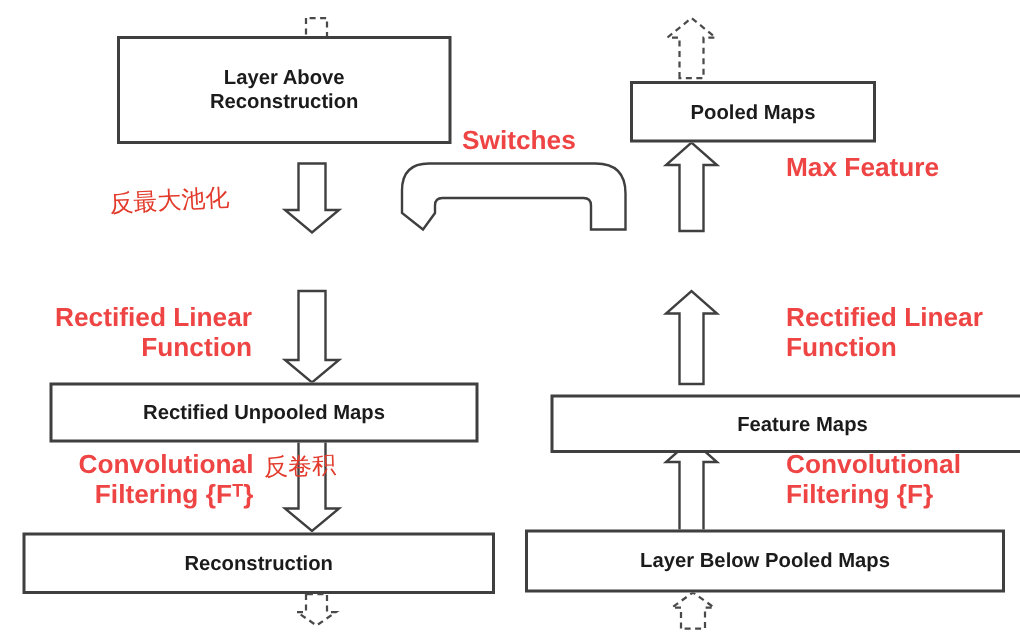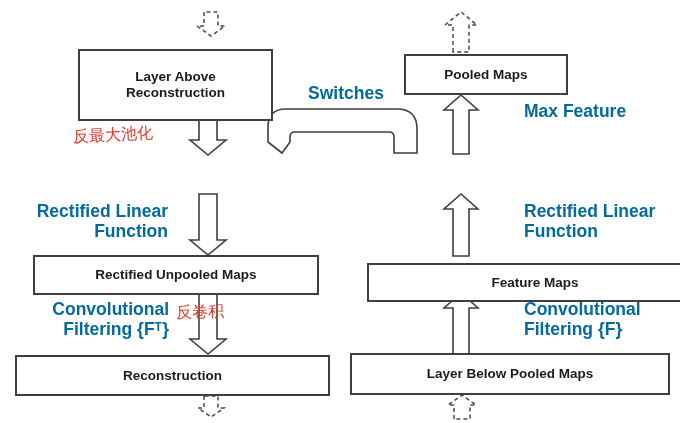--- a/index.html
+++ b/index.html
@@ -9,21 +9,21 @@
   }
   .arrows{position:absolute;left:0;top:0;width:680px;height:423px;}
   .solid-arrow{fill:#ffffff;stroke:#3f3f3f;stroke-width:1.6;stroke-linejoin:miter;}
   .dashed-arrow{fill:none;stroke:#4a4a4a;stroke-width:1.5;stroke-dasharray:4 3;stroke-linejoin:miter;}
   .box{
     position:absolute;box-sizing:border-box;border:2px solid #3f3f3f;background:#ffffff;
     display:flex;align-items:center;justify-content:center;text-align:center;
     font-weight:bold;font-size:13.5px;color:#1b1b1b;line-height:16px;white-space:pre-line;
   }
   .lbl{
-    position:absolute;font-weight:bold;font-size:17.5px;color:#0369a1;
+    position:absolute;font-weight:bold;font-size:17.5px;color:#ef4444;
     line-height:19.5px;white-space:pre-line;
   }
   .lbl.right{text-align:right;}
   .cn{
     position:absolute;font-size:16px;font-weight:normal;color:#e23a2b;
     white-space:nowrap;line-height:18px;
   }
 </style>
 </head>
 <body>
@@ -42,32 +42,32 @@
 
     <path class="solid-arrow" d="M199,109 L199,140 L190,140 L208,155 L226,140 L217,140 L217,109 Z"></path>
     <path class="solid-arrow" d="M199,194 L199,240 L190,240 L208,255 L226,240 L217,240 L217,194 Z"></path>
     <path class="solid-arrow" d="M199,294 L199,339 L190,339 L208,354 L226,339 L217,339 L217,294 Z"></path>
 
     <path class="solid-arrow" d="M453,354 L453,308 L444,308 L461,293 L478,308 L469,308 L469,354 Z"></path>
     <path class="solid-arrow" d="M453,256 L453,209 L444,209 L461,194 L478,209 L469,209 L469,256 Z"></path>
     <path class="solid-arrow" d="M453,154 L453,110 L444,110 L461,95 L478,110 L469,110 L469,154 Z"></path>
   </svg>
 
-  <div class="box" style="left:78px;top:49px;width:195px;height:72px">
+  <div class="box" style="left:78px;top:24px;width:223px;height:72px">
     <span>Layer Above
 Reconstruction</span>
   </div>
   <div class="box" style="left:33px;top:255px;width:286px;height:40px">
     <span>Rectified Unpooled Maps</span>
   </div>
   <div class="box" style="left:15px;top:355px;width:315px;height:41px">
     <span>Reconstruction</span>
   </div>
 
-  <div class="box" style="left:404px;top:54px;width:164px;height:41px">
+  <div class="box" style="left:420px;top:54px;width:164px;height:41px">
     <span>Pooled Maps</span>
   </div>
   <div class="box" style="left:367px;top:263px;width:336px;height:39px">
     <span>Feature Maps</span>
   </div>
   <div class="box" style="left:350px;top:353px;width:320px;height:42px">
     <span>Layer Below Pooled Maps</span>
   </div>
 
   <div class="lbl right" style="left:20px;top:202px;width:148px">Rectified Linear

